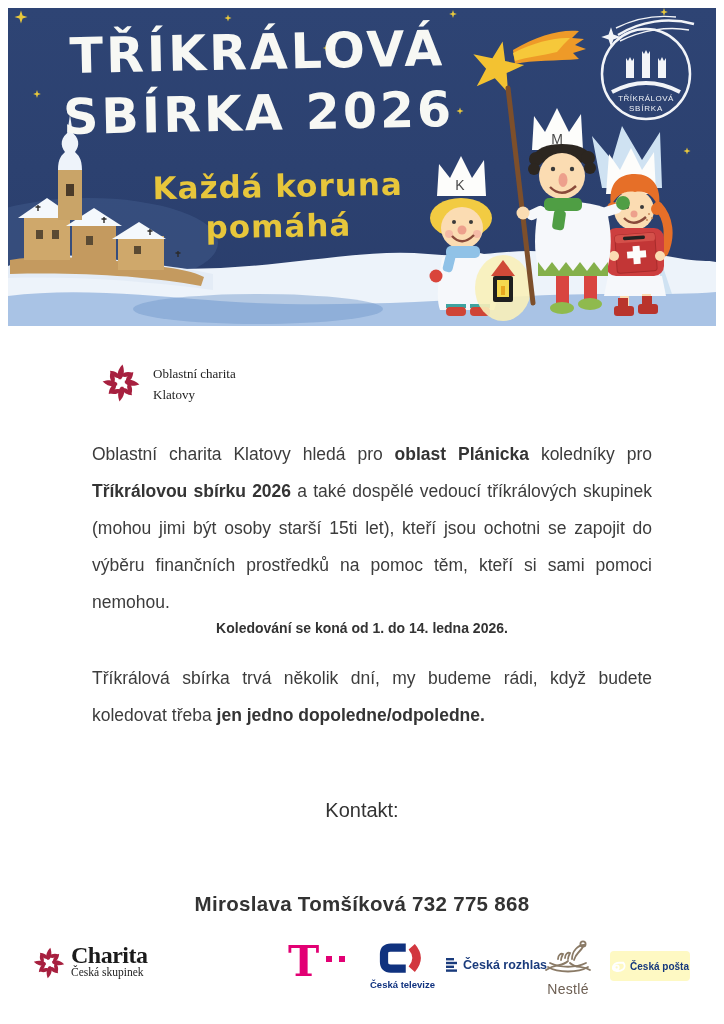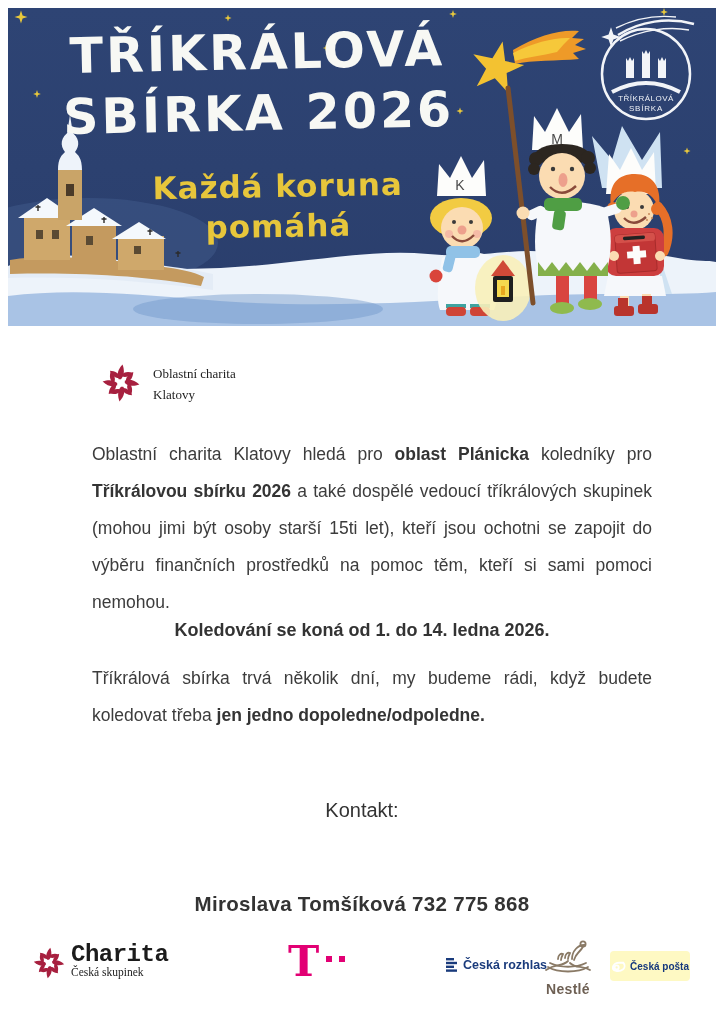--- a/index.html
+++ b/index.html
@@ -17,40 +17,40 @@
   
   .org{position:absolute;left:98px;top:360px;display:flex;align-items:flex-start;gap:9px;}
   .org-text{font-family:"Liberation Serif",serif;font-size:13px;line-height:21px;color:#1d1d1d;padding-top:3px;}
   
   .para{position:absolute;left:82px;width:560px;margin:10px;font-size:17.5px;line-height:37px;
         color:#3c3c3c;text-align:justify;}
   .para b{font-weight:700;color:#343434;}
   .p1{top:426px;}
   .p2{top:650px;}
   .center-bold{position:absolute;left:82px;top:620px;width:560px;margin:0;text-align:center;
-        font-weight:700;font-size:18px;color:#333333;}
+        font-weight:700;font-size:14px;color:#333333;}
   .contact-label{position:absolute;left:0;top:799px;width:724px;margin:0;text-align:center;
         font-weight:400;font-size:20px;color:#333333;}
   .contact-value{position:absolute;left:0;top:892px;width:724px;margin:0;text-align:center;
         font-weight:700;font-size:20.5px;color:#333333;letter-spacing:.3px;}
   
   .footer{position:absolute;left:0;top:935px;width:724px;height:78px;}
   .charita{position:absolute;left:30px;top:8px;display:flex;align-items:flex-start;gap:3px;}
-  .charita-name{font-family:Liberation Mono, monospace;font-weight:700;font-size:24px;line-height:24px;
+  .charita-name{font-family:Liberation Serif, serif;font-weight:700;font-size:24px;line-height:24px;
         color:#1b1b1b;letter-spacing:-0.5px;}
   .charita-sub{font-family:"Liberation Serif",serif;font-size:11.5px;color:#1b1b1b;margin-top:-1px;}
   .tmobile{position:absolute;left:288px;top:10px;display:flex;align-items:flex-start;}
   .tm-t{font-family:"DejaVu Serif",serif;font-weight:700;font-size:42px;line-height:34px;color:#e20074;}
   .tm-dot{width:6px;height:6px;background:#e20074;margin:11px 0 0 7px;}
   .ct{position:absolute;left:370px;top:8px;width:64px;text-align:center;}
   .ct-caption{font-size:9.5px;font-weight:700;color:#10327f;margin-top:2px;white-space:nowrap;}
   .rozhlas{position:absolute;left:446px;top:23px;display:flex;align-items:center;gap:5px;}
   .rozhlas-label{font-size:12.5px;font-weight:700;color:#1a3b7c;white-space:nowrap;}
   .nestle{position:absolute;left:540px;top:2px;width:56px;text-align:center;}
-  .nestle-label{font-size:14px;font-weight:700;color:#6e6054;margin-top:-2px;letter-spacing:.3px;}
+  .nestle-label{font-size:14px;font-weight:400;color:#6e6054;margin-top:-2px;letter-spacing:.3px;}
   .posta{position:absolute;left:610px;top:16px;width:80px;height:30px;background:#fef9c3;border-radius:4px;
         display:flex;align-items:center;justify-content:center;gap:4px;}
   .posta-label{font-size:10px;font-weight:700;color:#14377d;white-space:nowrap;}
 </style>
 </head>
 <body>
 
 <div class="page">
 
   <div class="banner">
@@ -308,20 +308,27 @@
         <div class="charita-sub">Česká skupinek</div>
       </div>
     </div>
 
     <div class="tmobile">
       <span class="tm-t">T</span>
       <span class="tm-dot"></span>
       <span class="tm-dot"></span>
     </div>
 
+    <div class="ct">
+      <svg width="52" height="30" viewBox="0 0 62 40">
+        <path d="M36,6 H16 Q7,6 7,15 V25 Q7,34 16,34 H36" stroke="#10327f" stroke-width="11" fill="none"></path>
+        <path d="M44,5 Q57,20 44,35" stroke="#d2373f" stroke-width="11" fill="none"></path>
+      </svg>
+      <div class="ct-caption">Česká televize</div>
+    </div>
 
     <div class="rozhlas">
       <svg width="12" height="14" viewBox="0 0 12 14">
         <g fill="#1a3b7c">
           <rect x="0" y="0" width="8" height="2.4"></rect>
           <rect x="0" y="3.8" width="11" height="2.4"></rect>
           <rect x="0" y="7.6" width="8" height="2.4"></rect>
           <rect x="0" y="11.4" width="11" height="2.4"></rect>
         </g>
       </svg>

